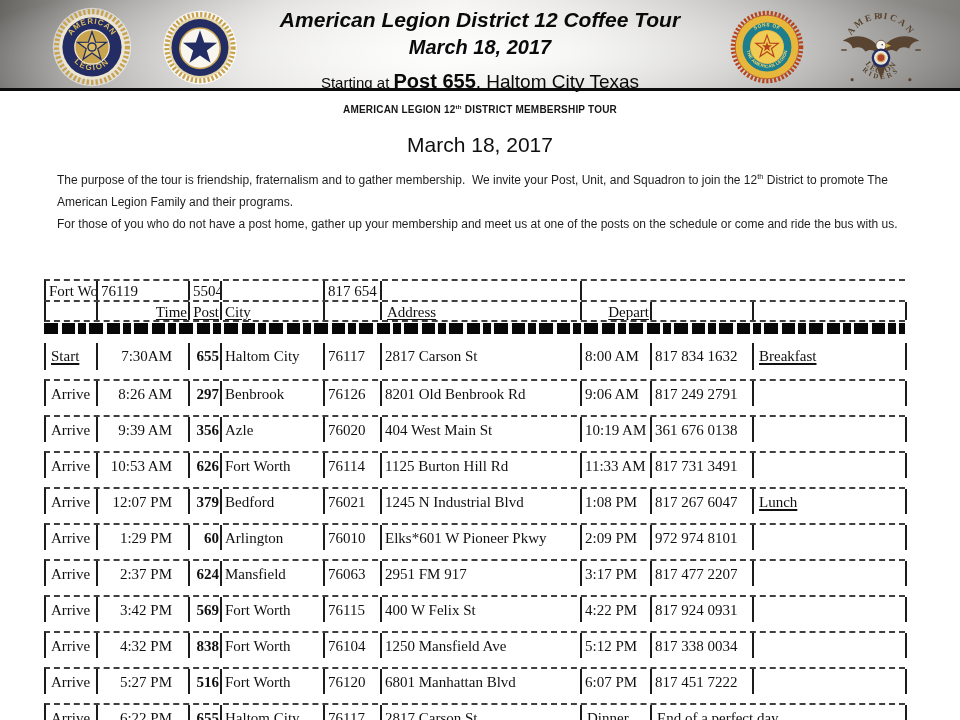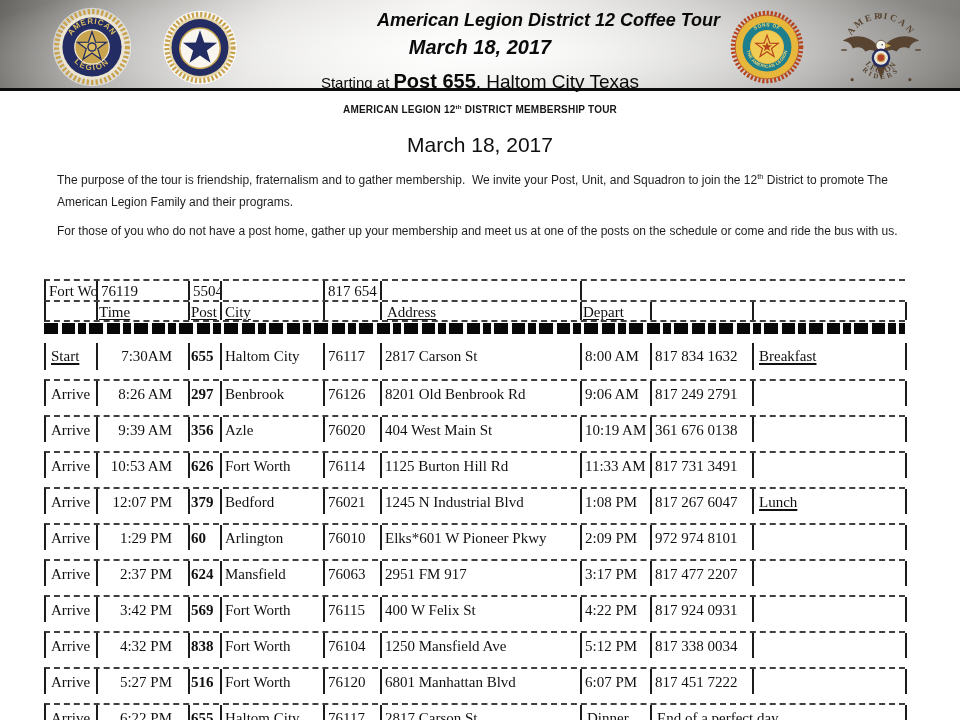--- a/index.html
+++ b/index.html
@@ -9,21 +9,21 @@
   }
 
   
   .banner {
     position:absolute; left:0; top:0; width:960px; height:88px;
     background:
       radial-gradient(ellipse 85% 150% at 50% 60%, rgba(255,255,255,0.95) 0%, rgba(255,255,255,0.45) 34%, rgba(255,255,255,0) 65%),
       linear-gradient(112deg, #666562 0%, #9b9a97 10%, #d8d7d4 28%, #f1f0ed 46%, #dcdbd8 58%, #b2b1ae 76%, #8e8d8a 89%, #7a7976 100%);
   }
   .banner-text { position:absolute; left:240px; top:7px; width:480px; text-align:center; color:#0a0a0a; }
-  .banner-title { font-size:18px; font-weight:700; font-style:italic; line-height:26px;text-align:right; }
+  .banner-title { font-size:21px; font-weight:700; font-style:italic; line-height:26px; }
   .banner-date  { font-size:20px; font-weight:700; font-style:italic; line-height:24px; margin-top:2px; }
   .banner-start { font-size:19px; line-height:24px; margin-top:10px; }
   .st-prefix { font-size:15px; }
   .st-post   { font-size:20px; font-weight:700; }
   .logo { position:absolute; }
   .logo-1 { left:50px;  top:7px; }
   .logo-2 { left:162px; top:10px; }
   .logo-3 { left:730px; top:9px; }
   .logo-4 { left:838px; top:11px; }
 
@@ -31,39 +31,39 @@
 
   
   .doc-title { position:absolute; left:0; top:103px; width:960px; text-align:center;
     font-size:10px; font-weight:700; letter-spacing:0.2px; color:#151515; margin:0; }
   .doc-title sup, .para sup { font-size:0.62em; font-weight:inherit; }
   .doc-date { position:absolute; left:0; top:133px; width:960px; text-align:center;
     font-size:21px; color:#0e0e0e; }
   .para { position:absolute; left:57px; width:850px; margin:0;
     font-size:12px; line-height:22px; color:#1d1d1d; }
   .para-1 { top:166px; }
-  .para-2 { top:220px; }
+  .para-2 { top:213px; }
 
   
   .schedule { position:absolute; left:44px; top:279px; width:861px;
     font-family:"Liberation Serif", serif; font-size:15px; color:#101010; }
   .trow { display:grid; grid-template-columns:52px 92px 32px 103px 57px 200px 70px 102px 153px;
     border-left:2px solid var(--table-line); box-sizing:border-box; }
   .trow .c { border-right:2px solid var(--table-line); box-sizing:border-box;
     overflow:hidden; white-space:nowrap; padding:1px 3px 0 3px; }
   .vrow { height:21px; border-top:2px dashed var(--table-dash); line-height:18px; }
   .hrow { height:22px; border-top:2px dashed var(--table-dash); border-bottom:2px dashed var(--table-dash); line-height:18px; }
   .drow { height:27px; line-height:24px;margin-top:9px; }
   .drow + .drow { border-top:2px dashed var(--table-dash); }
   .drow:last-child { border-bottom:2px dashed var(--table-dash); }
   .band { height:11px; margin:1px 0 0 0;
     background:repeating-linear-gradient(90deg,#070707 0 14px,#fbfbfb 14px 18px,#070707 18px 31px,#fbfbfb 31px 34px,#070707 34px 42px,#fbfbfb 42px 45px); }
   .c.left   { text-align:left; }
   .c.right  { text-align:right; padding-right:16px; }
-  .c.center { text-align:left; padding-left:1px; padding-right:1px; }
+  .c.center { text-align:right; padding-left:1px; padding-right:1px; }
   .c.b { font-weight:700; }
   .c.u, .u { text-decoration:underline; text-decoration-thickness:1.5px; text-underline-offset:2px; }
   .c.pl5 { padding-left:5px; } .c.pl8 { padding-left:8px; }
   .span3 { grid-column:span 3; }
   .span2 { grid-column:span 2; }
 </style>
 </head>
 <body>
 
 <div class="page">

